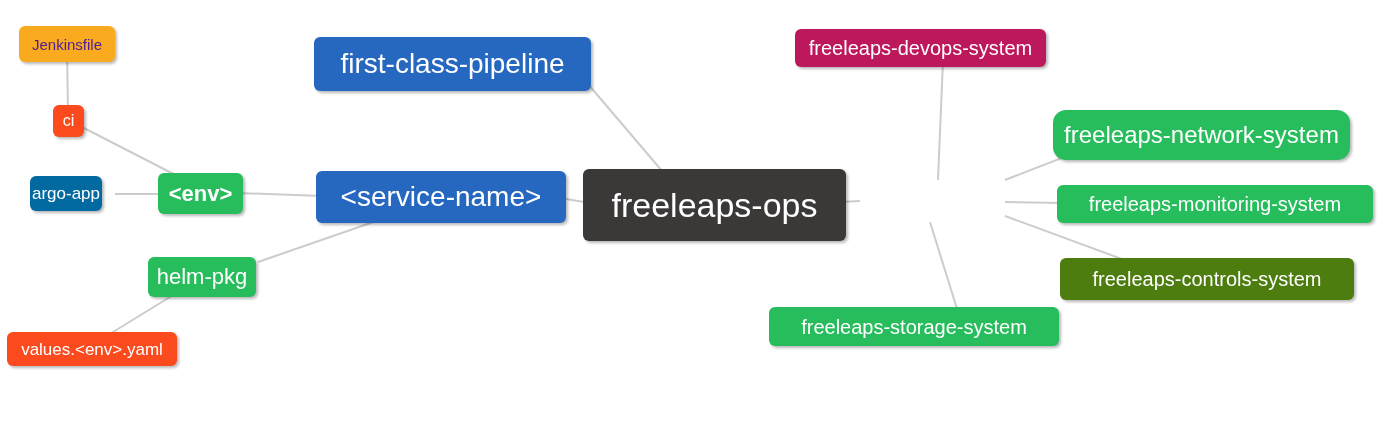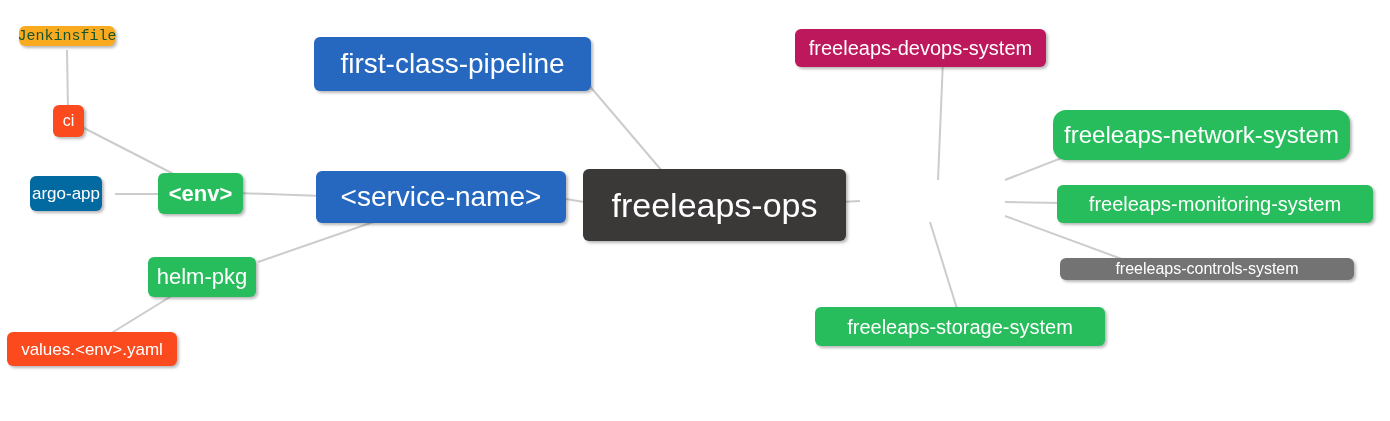--- a/index.html
+++ b/index.html
@@ -66,20 +66,20 @@
     </svg>
   <div class="nodes">
       <div class="node" style="left: 583px; top: 169px; width: 263px; height: 72px; font-size: 34px; background: rgb(59, 56, 56); color: rgb(255, 255, 255);">freeleaps-ops</div>
       <div class="node" style="left: 314px; top: 37px; width: 277px; height: 54px; font-size: 28px; background: rgb(38, 103, 192); color: rgb(255, 255, 255);">first-class-pipeline</div>
       <div class="node" style="left: 316px; top: 171px; width: 250px; height: 52px; font-size: 28px; background: rgb(38, 103, 192); color: rgb(255, 255, 255);">&lt;service-name&gt;</div>
       <div class="node" style="left: 158px; top: 173px; width: 85px; height: 41px; font-size: 22px; background: rgb(39, 189, 93); color: rgb(255, 255, 255); font-weight: bold;">&lt;env&gt;</div>
       <div class="node" style="left: 148px; top: 257px; width: 108px; height: 40px; font-size: 22px; background: rgb(39, 189, 93); color: rgb(255, 255, 255);">helm-pkg</div>
       <div class="node" style="left: 53px; top: 105px; width: 31px; height: 32px; font-size: 16px; background: rgb(250, 74, 30); color: rgb(255, 255, 255);">ci</div>
       <div class="node" style="left: 30px; top: 176px; width: 72px; height: 35px; font-size: 17px; background: #0369a1; color: rgb(255, 255, 255);">argo-app</div>
       <div class="node" style="left: 7px; top: 332px; width: 170px; height: 34px; font-size: 17px; background: rgb(250, 74, 30); color: rgb(255, 255, 255);">values.&lt;env&gt;.yaml</div>
-      <div class="node" style="left: 19px; top: 26px; width: 96px; height: 20px; font-size: 15px; background: rgb(249, 170, 31); color: #14532d; font-family: Liberation Mono, monospace;">Jenkinsfile</div>
+      <div class="node" style="left: 19px; top: 26px; width: 96px; height: 36px; font-size: 15px; background: rgb(249, 170, 31); color: #4c1d95;">Jenkinsfile</div>
       <div class="node" style="left: 795px; top: 29px; width: 251px; height: 38px; font-size: 20px; background: #be185d; color: rgb(255, 255, 255);">freeleaps-devops-system</div>
       <div class="node" style="left: 1053px; top: 110px; width: 297px; height: 50px; font-size: 24px; background: rgb(39, 189, 93); color: rgb(255, 255, 255); border-radius: 13px;">freeleaps-network-system</div>
       <div class="node" style="left: 1057px; top: 185px; width: 316px; height: 38px; font-size: 20px; background: rgb(39, 189, 93); color: rgb(255, 255, 255);">freeleaps-monitoring-system</div>
-      <div class="node" style="left: 1060px; top: 258px; width: 294px; height: 22px; font-size: 16px; background: #737373; color: rgb(255, 255, 255);">freeleaps-controls-system</div>
-      <div class="node" style="left: 815px; top: 307px; width: 290px; height: 39px; font-size: 20px; background: rgb(39, 189, 93); color: rgb(255, 255, 255);">freeleaps-storage-system</div>
+      <div class="node" style="left: 1060px; top: 258px; width: 294px; height: 42px; font-size: 20px; background: #4d7c0f; color: rgb(255, 255, 255);">freeleaps-controls-system</div>
+      <div class="node" style="left: 769px; top: 307px; width: 290px; height: 39px; font-size: 20px; background: rgb(39, 189, 93); color: rgb(255, 255, 255);">freeleaps-storage-system</div>
     </div>
 </div>
 
 </body></html>

